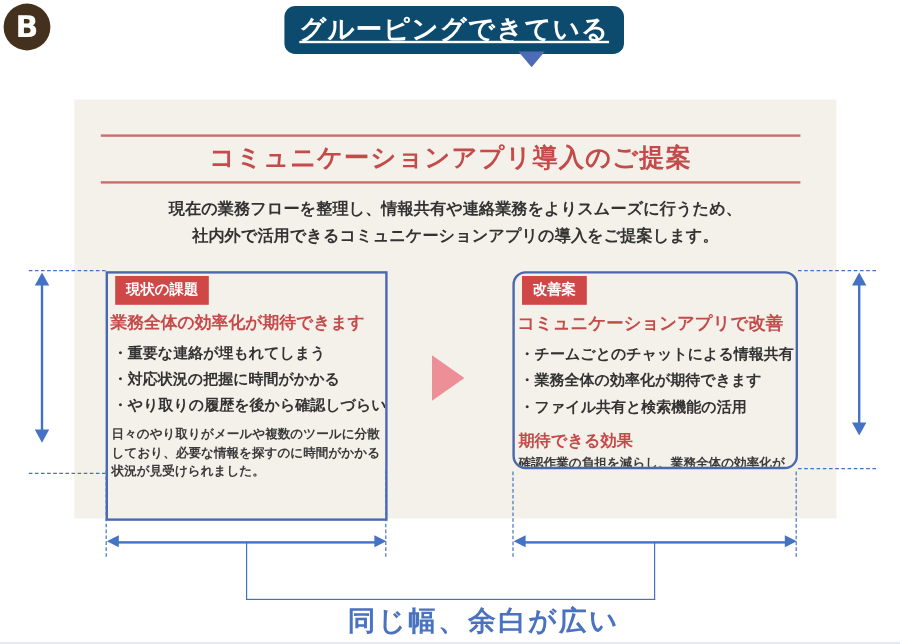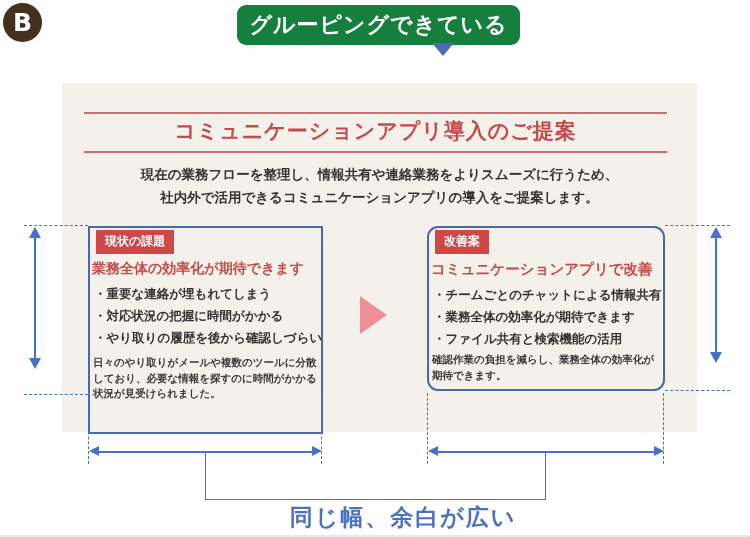--- a/index.html
+++ b/index.html
@@ -11,23 +11,23 @@
 
   
   .b-circle{
     left:3px;top:3px;width:39px;height:39px;border-radius:50%;
     background:#43301d;color:#ffffff;font-weight:bold;font-size:25px;
     display:flex;align-items:center;justify-content:center;
   }
 
   
   .callout{
-    left:237px;top:5px;width:283px;height:40px;background:#15803d;
+    left:237px;top:5px;width:283px;height:40px;background:#0c4a6e;
     border-radius:9px;color:#ffffff;font-weight:bold;font-size:22px;
-    display:flex;align-items:center;justify-content:center;letter-spacing:1px;
+    display:flex;align-items:center;justify-content:center;letter-spacing:1px;text-decoration:underline;
   }
   .callout-pointer{
     left:432px;top:43px;width:0;height:0;
     border-left:11px solid transparent;border-right:11px solid transparent;
     border-top:13px solid #4d6cb5;
   }
 
   
   .panel{left:62px;top:83px;width:635px;height:349px;background:#f4f0ea;}
 
@@ -131,20 +131,21 @@
 <div class="abs pink-arrow"></div>
 
 <div class="abs cmp-box box-right">
   <span class="cmp-label">改善案</span>
   <div class="cmp-heading">コミュニケーションアプリで改善</div>
   <ul class="cmp-list">
     <li>・チームごとのチャットによる情報共有</li>
     <li>・業務全体の効率化が期待できます</li>
     <li>・ファイル共有と検索機能の活用</li>
   </ul>
+  <div class="cmp-subheading">期待できる効果</div>
   <div class="cmp-note">確認作業の負担を減らし、業務全体の効率化が期待できます。</div>
 </div>
 
 <div class="abs dash-h" style="left:24px;top:225px;width:64px;"></div>
 <div class="abs dash-h" style="left:24px;top:394px;width:64px;"></div>
 <div class="abs tri-up" style="left:29px;top:227px;"></div>
 <div class="abs m-line-v" style="left:34px;top:234px;height:128px;"></div>
 <div class="abs tri-down" style="left:29px;top:358px;"></div>
 
 <div class="abs dash-h" style="left:665px;top:225px;width:65px;"></div>

